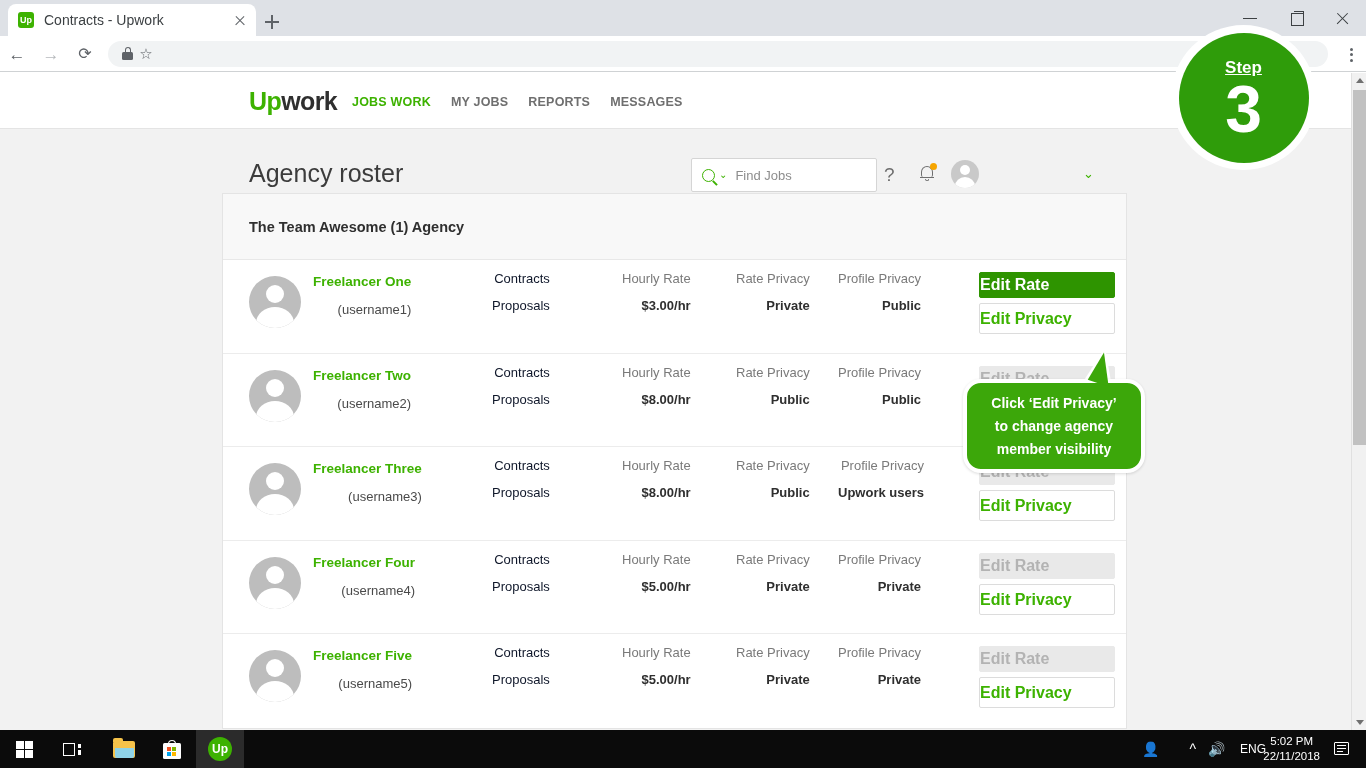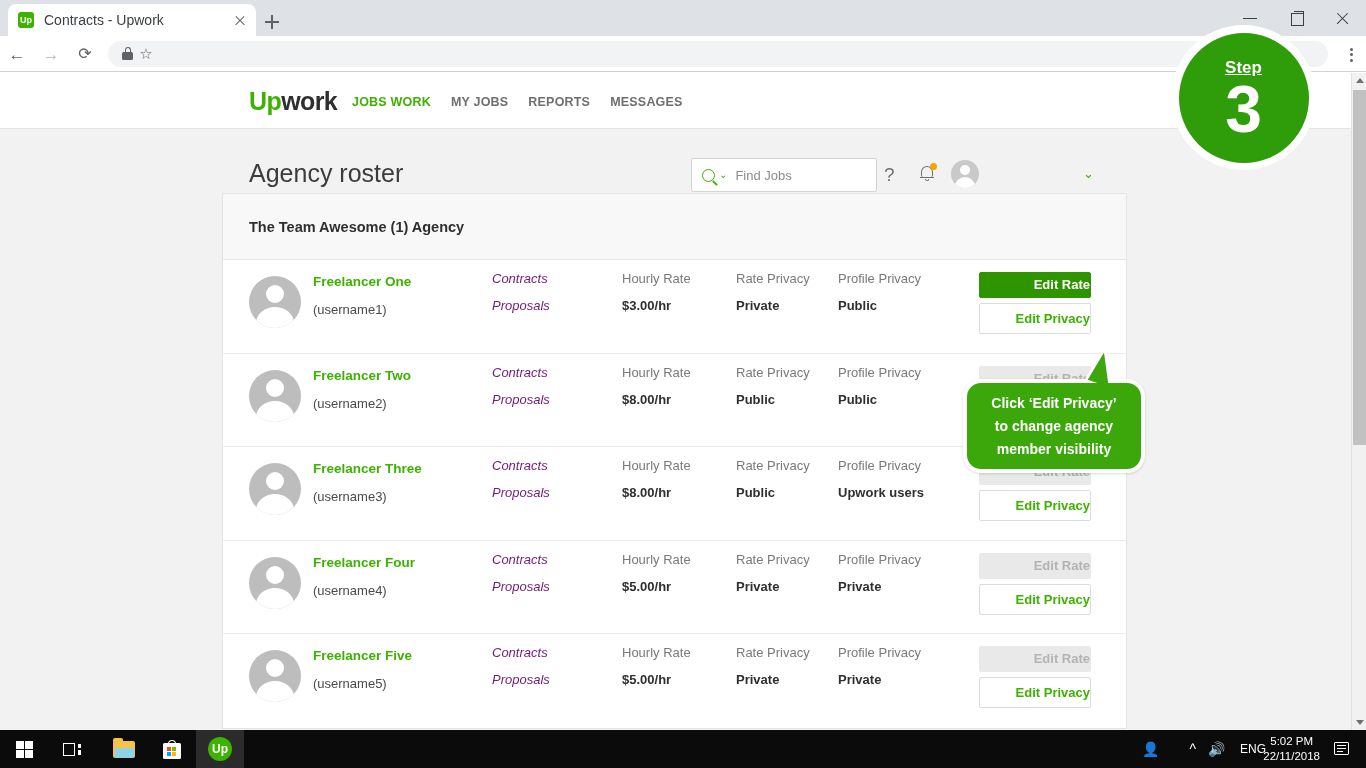--- a/index.html
+++ b/index.html
@@ -208,45 +208,45 @@
   .r-avatar {
     position: absolute; left: 26px; top: 16px; width: 52px; height: 52px;
     border-radius: 50%; background: #bdbdbd; overflow: hidden;
   }
   .r-avatar .head {
     position: absolute; left: 17px; top: 9px; width: 18px; height: 18px; border-radius: 50%; background: #fff;
   }
   .r-avatar .body {
     position: absolute; left: 7px; top: 31px; width: 38px; height: 32px; border-radius: 50% 50% 0 0; background: #fff;
   }
-  .col { position: absolute; }
+  .col { position: absolute; text-align: right; }
   .col-name { left: 90px; top: 12px; }
   .col-links { left: 269px; top: 12px; }
   .col-rate { left: 399px; top: 12px; }
   .col-rpriv { left: 513px; top: 12px; }
   .col-ppriv { left: 615px; top: 12px; }
   .cell-top {
     font-size: 13px; color: #7a7a7a; line-height: 1; white-space: nowrap;
   }
   .cell-bot {
     margin-top: 14px; font-size: 13px; color: #2f2f2f; font-weight: 700; line-height: 1; white-space: nowrap;
   }
   .name-link {
     font-size: 13.5px; font-weight: 700; color: #3db201; text-decoration: none; cursor: pointer; white-space: nowrap;
   }
   .username { margin-top: 13px; font-size: 13px; color: #4a4a4a; line-height: 1; white-space: nowrap; }
   .green-link {
-    display: block; font-size: 13px; color: #701a75; text-decoration: none; cursor: pointer; line-height: 1; white-space: nowrap; font-style: italic;
+    display: block; font-size: 13px; color: #0f172a; text-decoration: none; cursor: pointer; line-height: 1; white-space: nowrap;
   }
   .green-link + .green-link { margin-top: 14px; }
 
   .btn-stack { position: absolute; left: 756px; top: 12px; width: 124px; }
   .btn {
-    display: block; width: 112px; height: 26px; line-height: 24px; text-align: right;
-    font-size: 13px; font-weight: 700; border-radius: 2px; cursor: pointer;
+    display: block; width: 136px; height: 26px; line-height: 24px; text-align: left;
+    font-size: 16px; font-weight: 700; border-radius: 2px; cursor: pointer;
     border: 1px solid transparent; font-family: "Liberation Sans", sans-serif;
   }
   .btn-primary { background: #2e9400; color: #ffffff; border-color: #2e9400; }
   .btn-disabled { background: #e9e9e9; color: #b3b3b3; border-color: #e9e9e9; cursor: default; }
   .btn-outline { background: #ffffff; color: #3db201; border-color: #dcdcdc; margin-top: 5px; height: 31px; line-height: 29px; }
 
   
   .callout {
     position: absolute; left: 963px; top: 379px; width: 182px; height: 94px;
     background: #3ca70a; border: 4px solid #ffffff; border-radius: 18px;

